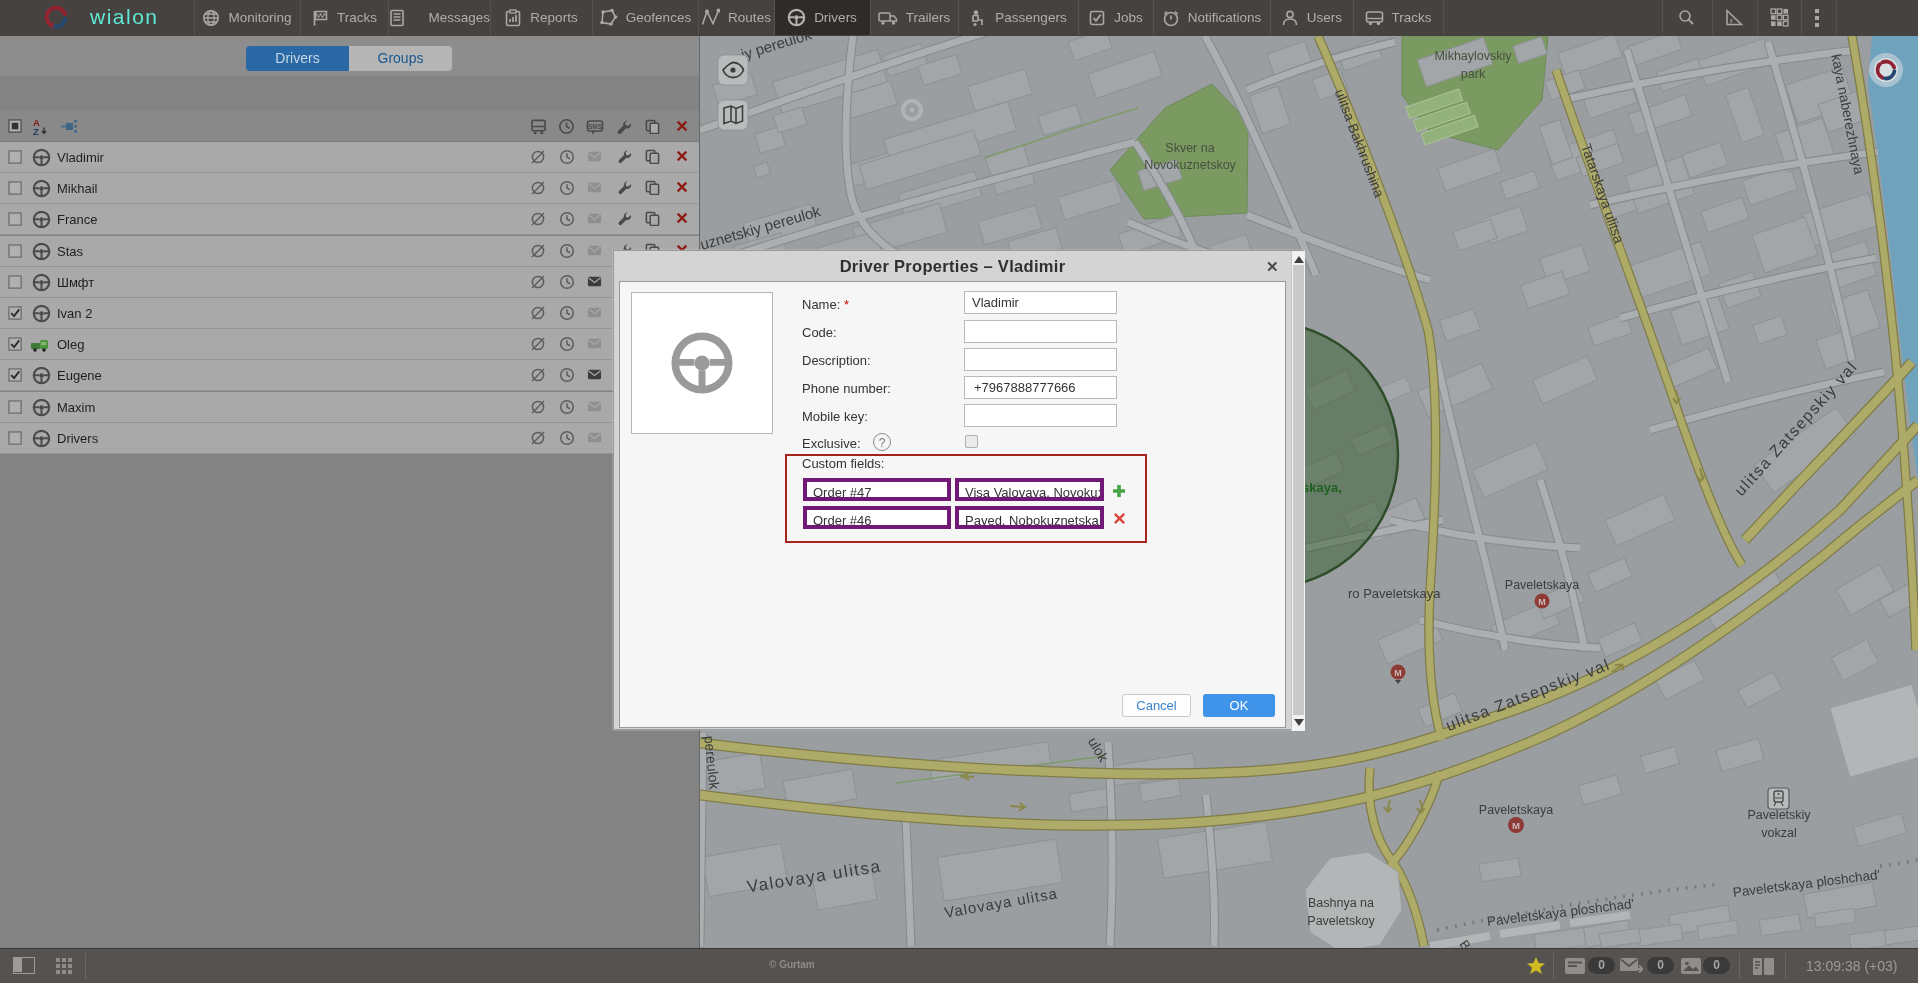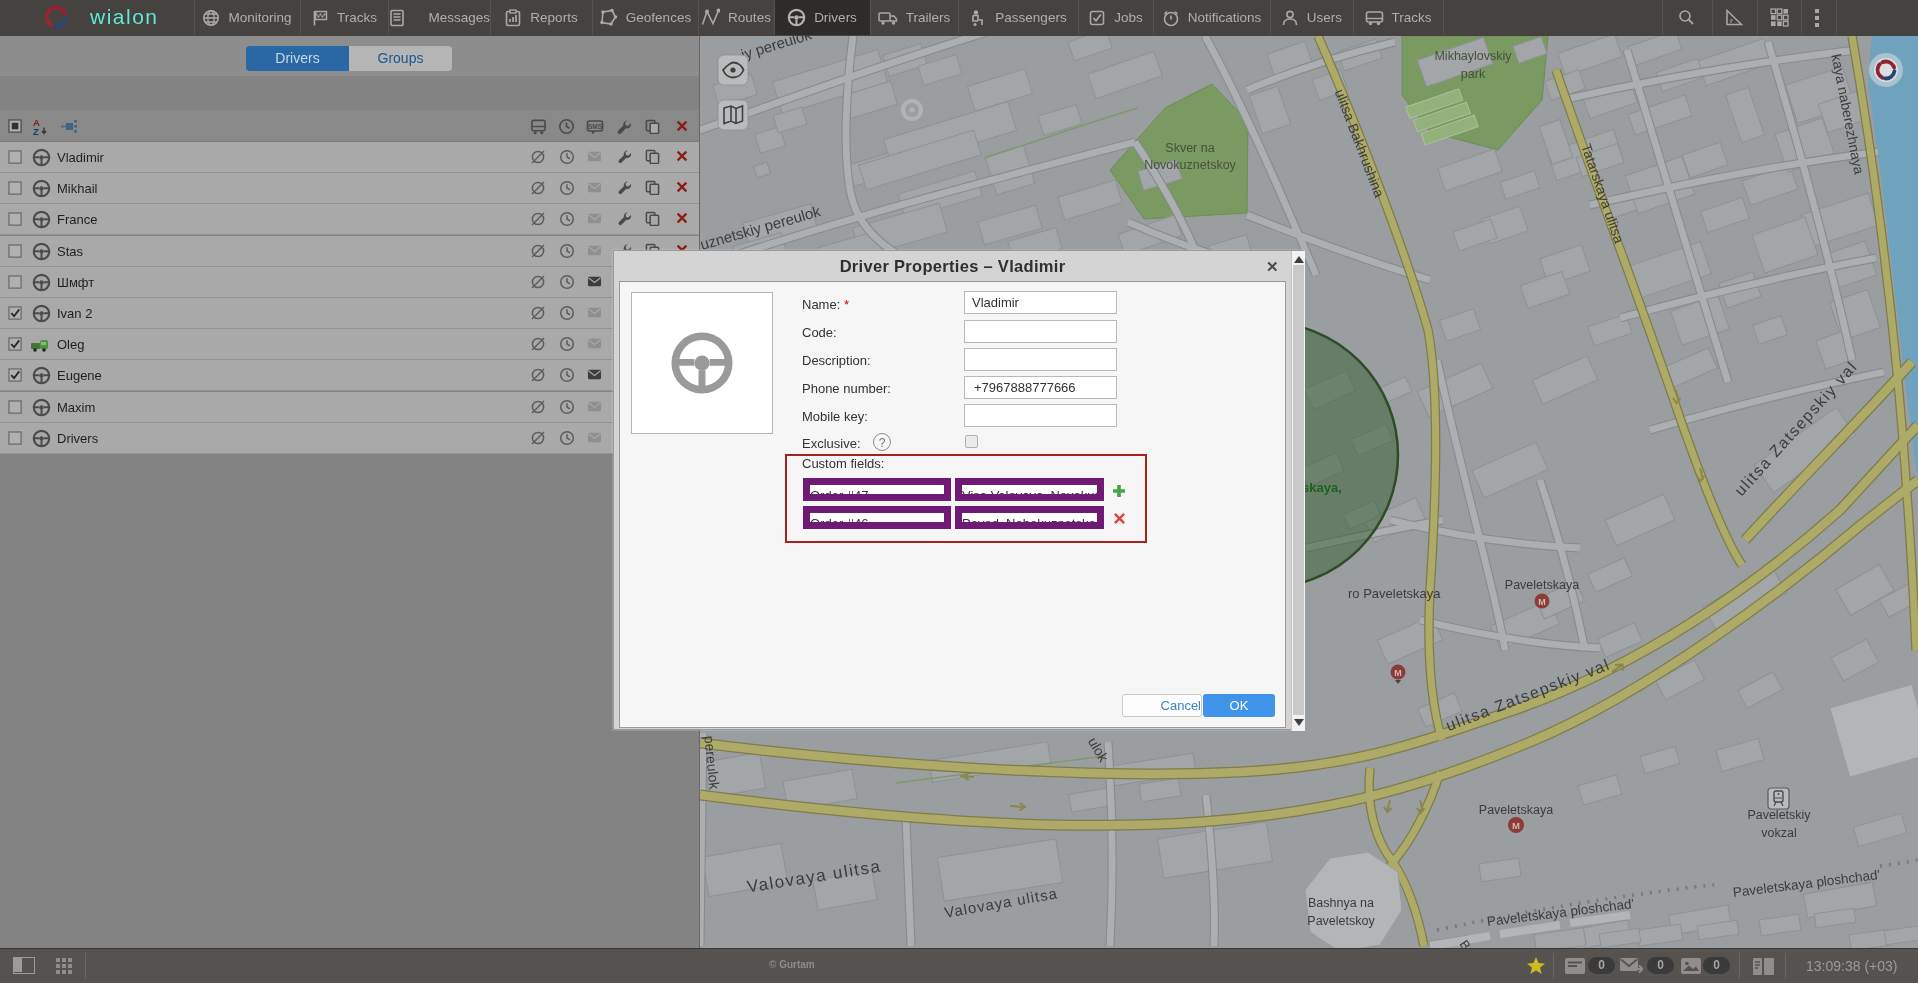--- a/index.html
+++ b/index.html
@@ -31,24 +31,24 @@
 .badge{position:absolute;top:8px;width:27px;height:17px;background:#3a3a3a;border-radius:9px;color:#a5a5a5;font-size:12px;text-align:center;line-height:17px;font-weight:bold}
 #mapwrap{position:absolute;left:700px;top:36px;width:1218px;height:912px;background:#9a9ea0}
 #modal{position:absolute;left:613px;top:250px;width:691px;height:480px;background:#d4d4d4;border:1px solid #9a9a9a;box-shadow:0 0 0 1px rgba(255,255,255,.15)}
 #mtitle{position:absolute;left:0;top:0;width:677px;height:30px;text-align:center;font-size:16.5px;letter-spacing:0.3px;font-weight:bold;color:#2f2f2f;line-height:30px}
 #mclose{position:absolute;left:652px;top:7px;font-size:15px;color:#4a4a4a;font-weight:bold}
 #mbody{position:absolute;left:5px;top:30px;width:667px;height:447px;background:#f6f6f6;border:1px solid #999}
 #photo{position:absolute;left:17px;top:41px;width:142px;height:142px;background:#fff;border:1px solid #b5b5b5}
 .mlabel{position:absolute;left:188px;font-size:13px;color:#333}
 .minput{position:absolute;left:350px;width:153px;height:23px;background:#fff;border:1px solid #b9b9b9;font-size:13px;color:#333;line-height:21px;padding-left:7px}
 #redbox{position:absolute;left:171px;top:203px;width:362px;height:89px;border:2px solid #a6231c}
-.cfi{position:absolute;height:23px;background:#fff;border:7px solid #701a75;font-size:13px;color:#333;line-height:21px;padding-left:0;white-space:nowrap;overflow:hidden}
+.cfi{position:absolute;height:23px;background:#fff;border:4px solid #701a75;font-size:13px;color:#333;line-height:21px;padding-left:6px;white-space:nowrap;overflow:hidden}
 #qmark{position:absolute;left:259px;top:182px;width:18px;height:18px;border:1px solid #8a8a8a;border-radius:50%;color:#777;font-size:12px;text-align:center;line-height:18px}
 #exch{position:absolute;left:351px;top:184px;width:13px;height:13px;background:#ebebeb;border:1px solid #b0b0b0;border-radius:2px}
-#btnCancel{position:absolute;left:508px;top:443px;width:80px;height:23px;background:#fdfdfd;border:1px solid #c9c9c9;border-radius:3px;color:#3b85c8;font-size:13px;text-align:right;line-height:21px}
+#btnCancel{position:absolute;left:508px;top:443px;width:69px;height:23px;background:#fdfdfd;border:1px solid #c9c9c9;border-radius:3px;color:#3b85c8;font-size:13px;text-align:center;line-height:21px}
 #btnOK{position:absolute;left:589px;top:443px;width:72px;height:23px;background:#3f94ea;border-radius:3px;color:#fff;font-size:13px;text-align:center;line-height:23px}
 #mscroll{position:absolute;left:677px;top:0;width:14px;height:480px;background:#f2f2f2;border-left:1px solid #c4c4c4}
 #mthumb{position:absolute;left:678.5px;top:14px;width:11px;height:450px;background:#c9c9c9}
 .tri{position:absolute;width:0;height:0}
 </style></head><body>
 <svg width="0" height="0" style="position:absolute">
     <defs>
 <symbol id="wheel" viewBox="0 0 20 20">
         <circle cx="10" cy="10" r="8.1" fill="none" stroke="currentColor" stroke-width="2.3"></circle>
         <circle cx="10" cy="10" r="2.3" fill="currentColor"></circle>

